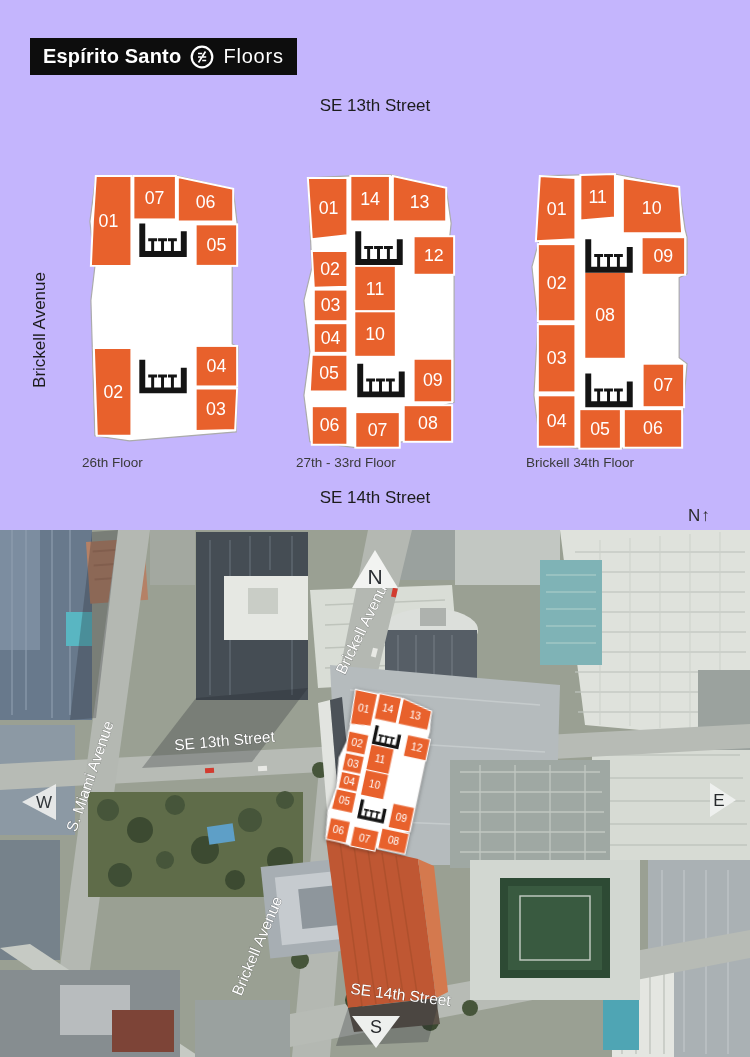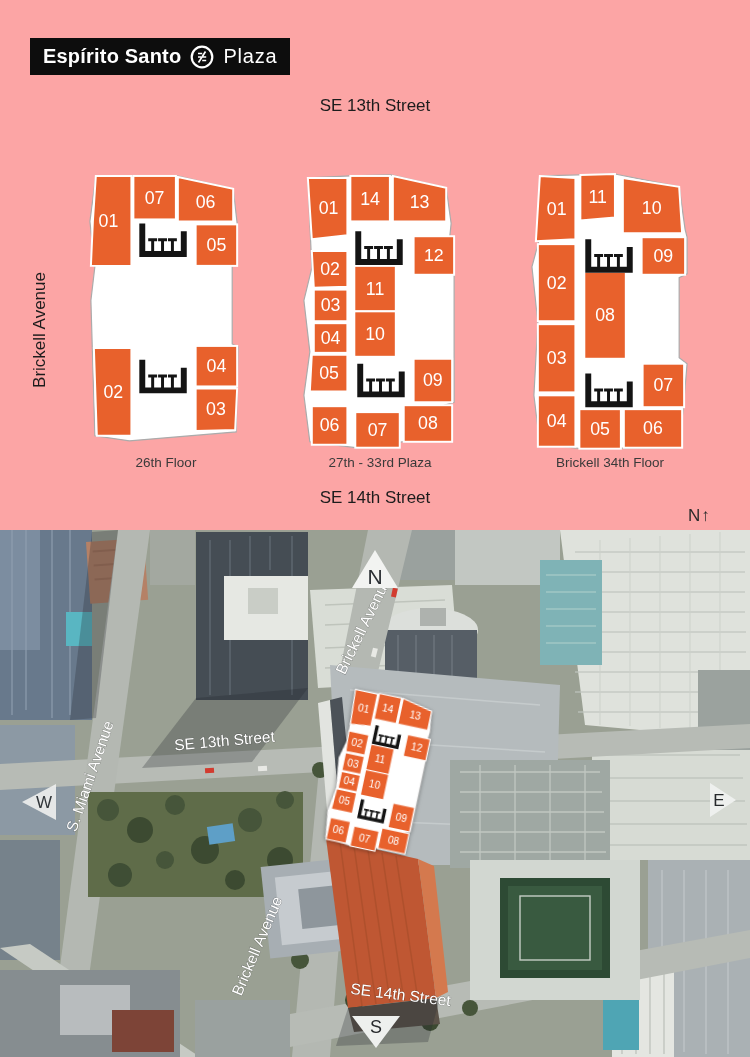--- a/index.html
+++ b/index.html
@@ -1,35 +1,35 @@
 <!DOCTYPE html>
 <html><head>
 <meta charset="utf-8">
 <style>
   html,body{margin:0;padding:0;}
-  .page{position:relative;width:750px;height:1057px;background:#fca5a5;overflow:hidden;
+  .page{position:relative;width:750px;height:1057px;background:#c4b5fd;overflow:hidden;
         font-family:"Liberation Sans","DejaVu Sans",sans-serif;}
   
   .logo{position:absolute;left:30px;top:38px;height:37px;background:#0d0d0d;color:#fff;
         display:flex;align-items:center;padding:0 13px;gap:8px;}
   .logo-bold{font-weight:700;font-size:20px;letter-spacing:.2px;}
   .logo-light{font-weight:400;font-size:20px;letter-spacing:.8px;}
   .logo-icon{display:flex;align-items:center;}
   
   .street-top{position:absolute;top:96px;left:0;width:750px;text-align:center;
               font-size:17px;color:#1c1c1c;}
   .street-bottom{position:absolute;top:488px;left:0;width:750px;text-align:center;
               font-size:17px;color:#1c1c1c;}
   .brickell-left{position:absolute;left:40px;top:330px;transform:translate(-50%,-50%) rotate(-90deg);
               font-size:17px;color:#1c1c1c;white-space:nowrap;}
   .compass-ne{position:absolute;left:688px;top:506px;font-size:17px;color:#2b2b2b;letter-spacing:1px;}
   
   .plan{position:absolute;top:172px;width:168px;margin:0;}
   .plan svg{display:block;width:168px;height:auto;}
-  .plan figcaption{margin-top:4px;text-align:center;font-size:13.5px;color:#3a3a3a;}
+  .plan figcaption{margin-top:4px;font-size:13.5px;color:#3a3a3a;}
   .plan-0{left:82px;} .plan-1{left:296px;} .plan-2{left:526px;}
   
   .aerial{position:absolute;left:0;top:530px;width:750px;height:527px;background:#99a091;overflow:hidden;}
   .aerial-svg{position:absolute;left:0;top:0;}
   .mini-plan{position:absolute;left:332px;top:163px;width:96px;height:auto;
              transform:rotate(12deg);transform-origin:50% 50%;
              filter:drop-shadow(0 1px 2px rgba(0,0,0,.35));}
   .aerial text{font-family:"Liberation Sans","DejaVu Sans",sans-serif;}
 </style>
 </head>
@@ -38,21 +38,21 @@
 <div class="page">
 
   <div class="logo">
     <span class="logo-bold">Espírito Santo</span>
     <span class="logo-icon">
       <svg width="26" height="26" viewBox="0 0 26 26">
         <circle cx="13" cy="13" r="10.3" fill="none" stroke="#ffffff" stroke-width="2.2"></circle>
         <path d="M16.5,7.5 L9.5,18.5 M9,9.5 h4.2 M9,13 h3 M13.8,13 h3.4 M13.2,16.5 h4" stroke="#ffffff" stroke-width="1.7" fill="none"></path>
       </svg>
     </span>
-    <span class="logo-light">Plaza</span>
+    <span class="logo-light">Floors</span>
   </div>
 
   <div class="street-top">SE 13th Street</div>
   <div class="brickell-left">Brickell Avenue</div>
   <div class="street-bottom">SE 14th Street</div>
   <div class="compass-ne">N↑</div>
 
   <figure class="plan plan-0">
     <svg id="plan-0" viewBox="0 0 170 282">
         <polygon points="14,4 96,4 153,17 157,52 152,96 152,174 158,177 156,263 48,272 13,267 9,130 13,96 8,50" fill="#ffffff" stroke="#ababab" stroke-width="1.2"></polygon>
@@ -110,21 +110,21 @@
         <text x="82.5" y="261" text-anchor="middle" dominant-baseline="central" font-size="18" fill="#ffffff" font-family="&quot;Liberation Sans&quot;,&quot;DejaVu Sans&quot;,sans-serif">07</text>
         <rect fill="#E8612C" stroke="#ffffff" stroke-width="2" x="109" y="236" width="49" height="37"></rect>
         <text x="133.5" y="254.5" text-anchor="middle" dominant-baseline="central" font-size="18" fill="#ffffff" font-family="&quot;Liberation Sans&quot;,&quot;DejaVu Sans&quot;,sans-serif">08</text>
         <g transform="translate(60,54)">
           <path d="M0,6 h6 v30 h-6 z M0,34 h48 v6 h-48 z M42,14 h6 v20 h-6 z M12,24 h3 v10 h-3 z M22,24 h3 v10 h-3 z M32,24 h3 v10 h-3 z M9,21 h9 v3 h-9 z M19,21 h9 v3 h-9 z M29,21 h9 v3 h-9 z" fill="#141414"></path>
         </g>
         <g transform="translate(62,188)">
           <path d="M0,6 h6 v30 h-6 z M0,34 h48 v6 h-48 z M42,14 h6 v20 h-6 z M12,24 h3 v10 h-3 z M22,24 h3 v10 h-3 z M32,24 h3 v10 h-3 z M9,21 h9 v3 h-9 z M19,21 h9 v3 h-9 z M29,21 h9 v3 h-9 z" fill="#141414"></path>
         </g>
       </svg>
-    <figcaption>27th - 33rd Plaza</figcaption>
+    <figcaption>27th - 33rd Floor</figcaption>
   </figure>
   <figure class="plan plan-2">
     <svg id="plan-2" viewBox="0 0 170 282">
         <polygon points="14,4 90,2 155,15 161,58 163,66 163,103 155,107 155,188 163,194 159,241 154,279 55,280 14,275 8,226 12,152 6,96 13,70" fill="#ffffff" stroke="#ababab" stroke-width="1.2"></polygon>
         <polygon fill="#E8612C" stroke="#ffffff" stroke-width="2" points="14,4 50,6 50,68 10,70"></polygon>
         <text x="31" y="37" text-anchor="middle" dominant-baseline="central" font-size="18" fill="#ffffff" font-family="&quot;Liberation Sans&quot;,&quot;DejaVu Sans&quot;,sans-serif">01</text>
         <polygon fill="#E8612C" stroke="#ffffff" stroke-width="2" points="55,3 90,2 90,46 55,49"></polygon>
         <text x="72.5" y="25" text-anchor="middle" dominant-baseline="central" font-size="18" fill="#ffffff" font-family="&quot;Liberation Sans&quot;,&quot;DejaVu Sans&quot;,sans-serif">11</text>
         <polygon fill="#E8612C" stroke="#ffffff" stroke-width="2" points="98,6 155,15 158,62 98,62"></polygon>
         <text x="127.25" y="36.25" text-anchor="middle" dominant-baseline="central" font-size="18" fill="#ffffff" font-family="&quot;Liberation Sans&quot;,&quot;DejaVu Sans&quot;,sans-serif">10</text>

